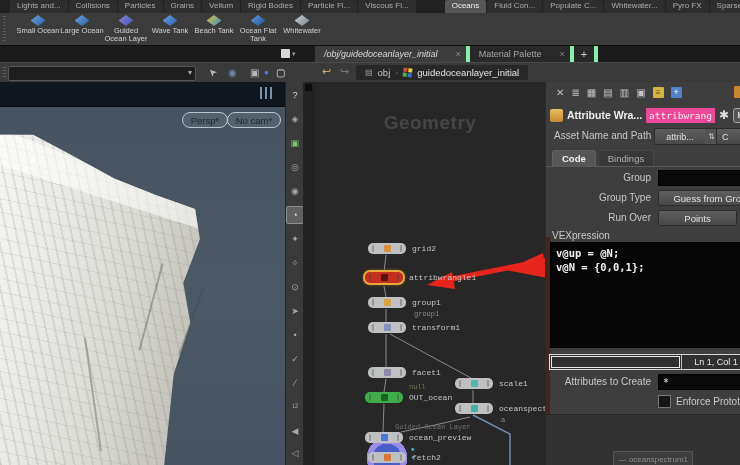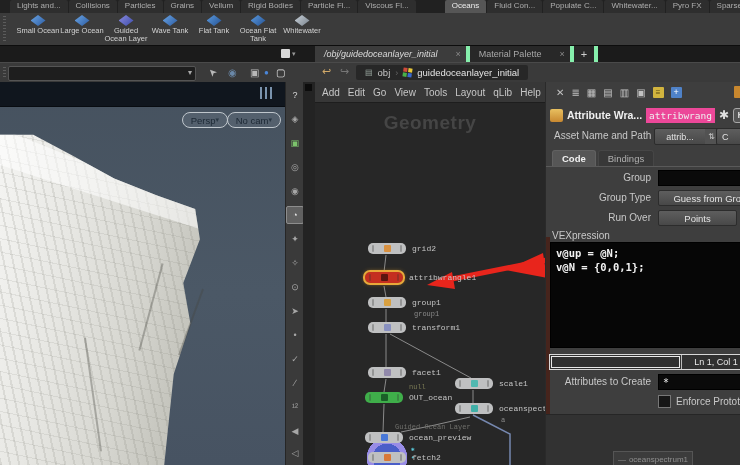--- a/index.html
+++ b/index.html
@@ -197,23 +197,23 @@
       <span class="tl">Large Ocean</span>
     </div>
     <div class="stool" style="--c1:#8a8ae0;--c2:#3a4aa8">
       <span class="ticon"></span>
       <span class="tl">Guided Ocean Layer</span>
     </div>
     <div class="stool" style="--c1:#6aa4e4;--c2:#2a5aa0">
       <span class="ticon"></span>
       <span class="tl">Wave Tank</span>
     </div>
-    <div class="stool" style="--c1:#5a9ae0;--c2:#245090">
-      <span class="ticon"></span>
-      <span class="tl">Flat Tank</span>
+    <div class="stool" style="--c1:#d8c040;--c2:#3a8ac0">
+      <span class="ticon"></span>
+      <span class="tl">Beach Tank</span>
     </div>
     <div class="stool" style="--c1:#5a9ae0;--c2:#245090">
       <span class="ticon"></span>
       <span class="tl">Ocean Flat Tank</span>
     </div>
     <div class="stool" style="--c1:#c8d0d8;--c2:#78828c">
       <span class="ticon"></span>
       <span class="tl">Whitewater</span>
     </div>
   </div>
@@ -297,30 +297,20 @@
     <span class="vicon" style="top:292px">∕</span>
     <span class="vicon" style="top:316px">¹²</span>
     <span class="vicon" style="top:340px">◀</span>
     <span class="vicon" style="top:362px">◁</span>
   </div>
 
   <div class="divider"></div>
 
   <div class="net">
     <div class="watermark">Geometry</div>
-    <div class="net-menu">
-      <span>Add</span>
-      <span>Edit</span>
-      <span>Go</span>
-      <span>View</span>
-      <span>Tools</span>
-      <span>Layout</span>
-      <span>qLib</span>
-      <span>Help</span>
-    </div>
 
     <svg class="wires" width="230" height="383">
       <g stroke="#8a8a8a" stroke-width="1">
         <line x1="71" y1="173" x2="69" y2="190"></line>
         <line x1="69" y1="204" x2="71" y2="215"></line>
         <line x1="71" y1="227" x2="71" y2="240"></line>
         <line x1="71" y1="252" x2="71" y2="285"></line>
         <line x1="71" y1="297" x2="69" y2="310"></line>
         <line x1="69" y1="322" x2="68" y2="350"></line>
         <line x1="68" y1="362" x2="71" y2="370"></line>

